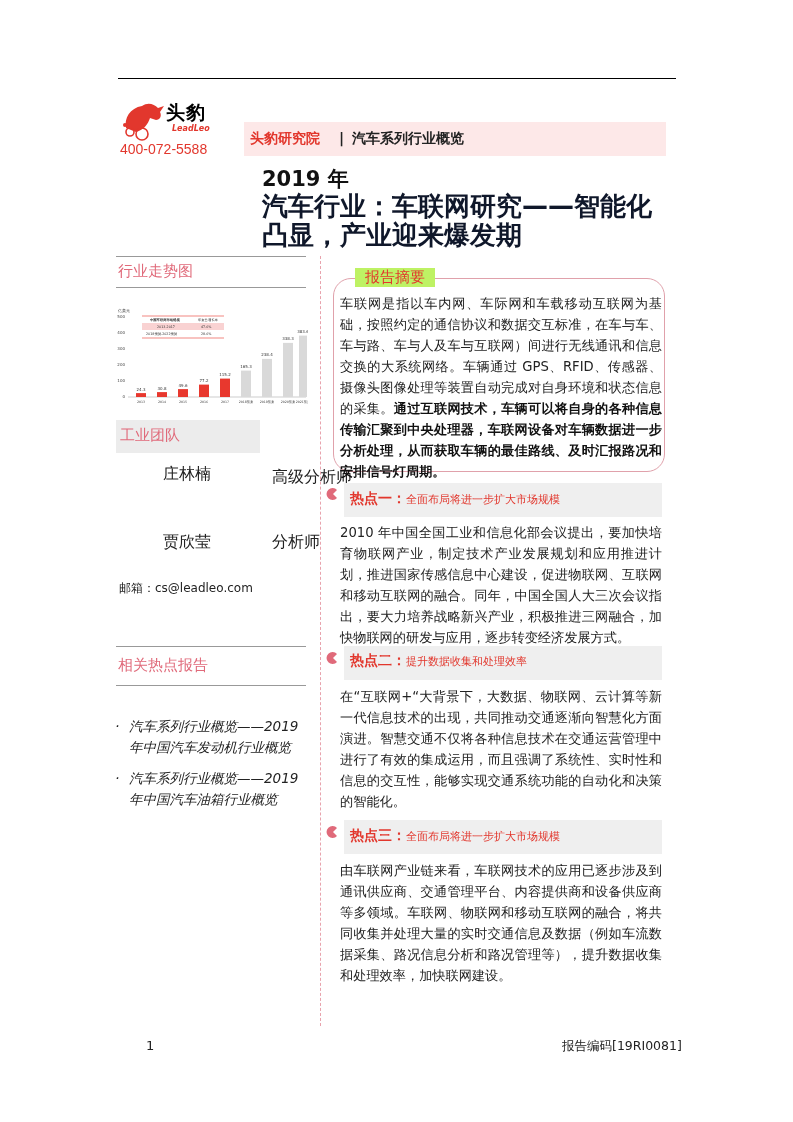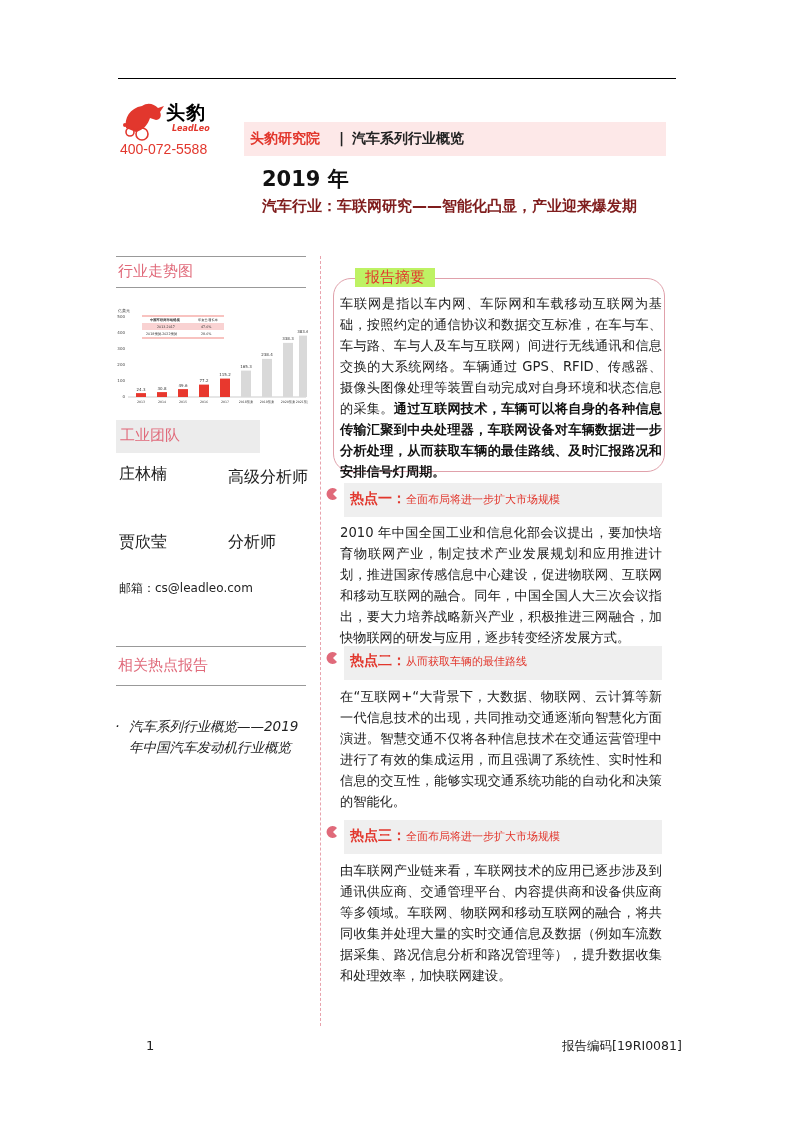--- a/index.html
+++ b/index.html
@@ -13,28 +13,28 @@
   .logo-cn { left:166px; top:100px; font-size:19px; font-weight:bold; color:#000000; letter-spacing:1px; }
   .logo-en { left:172px; top:124px; font-size:8px; font-style:italic; font-weight:bold; color:#e2372d; }
   .phone { left:120px; top:141px; font-size:14px; color:#e2372d; font-family:"Liberation Sans", sans-serif; }
 
   .header-band { left:244px; top:122px; width:422px; height:34px; background:#fde8e8; }
   .hb-brand { left:250px; top:130px; font-size:14px; color:#e2372d; font-weight:bold; }
   .hb-sep { left:339px; top:130px; font-size:14px; color:#222; font-weight:bold; }
   .hb-series { left:352px; top:130px; font-size:14px; color:#222; font-weight:bold; }
 
   .title-year { left:262px; top:165px; font-size:21px; font-weight:bold; color:#111; }
-  .title-main { left:262px; top:192px; width:412px; font-size:15px; font-weight:bold; color:#7f1d1d; line-height:29px; }
+  .title-main { left:262px; top:192px; width:412px; font-size:26px; font-weight:bold; color:#0f172a; line-height:29px; }
 
   
   .lhead-rule { left:116px; width:190px; height:1px; background:#999; }
   .lhead { left:118px; font-size:15px; color:#e06a7a; }
   .team-box { left:116px; top:420px; width:144px; height:33px; background:#ececec; }
   .team-box span { position:absolute; left:4px; top:6px; font-size:15px; color:#e06a7a; }
-  .member { font-size:16px; color:#222; }
+  .member { font-size:16px; color:#222;margin-left:44px; }
   .email { left:119px; top:580px; font-size:12px; color:#222; }
 
   .rel-list { left:114px; top:716px; width:196px; margin:0; padding:0; list-style:none;font-style:italic; }
   .rel-list li { position:relative; padding-left:15px; font-size:13.5px; line-height:21px; color:#222; margin-bottom:10px; }
   .rel-list li::before { content:"·"; position:absolute; left:1px; top:0; font-size:14px; }
 
   
   .chart { left:116px; top:300px; width:192px; height:112px; }
 
   
@@ -147,20 +147,21 @@
 <div class="abs member" style="left:228px;top:467px">高级分析师</div>
 <div class="abs member" style="left:119px;top:532px">贾欣莹</div>
 <div class="abs member" style="left:228px;top:532px">分析师</div>
 <div class="abs email">邮箱：cs@leadleo.com</div>
 
 <div class="abs lhead-rule" style="top:646px"></div>
 <div class="abs lhead" style="top:656px">相关热点报告</div>
 <div class="abs lhead-rule" style="top:685px"></div>
 <ul class="abs rel-list">
   <li>汽车系列行业概览——2019年中国汽车发动机行业概览</li>
+  <li>汽车系列行业概览——2019年中国汽车油箱行业概览</li>
 </ul>
 
 <div class="abs vdash"></div>
 
 <div class="abs summary"></div>
 <div class="abs summary-label">报告摘要</div>
 <div class="abs summary-text"><span>车联网是指以车内网、车际网和车载移动互联网为基础，按照约定的通信协议和数据交互标准，在车与车、车与路、车与人及车与互联网）间进行无线通讯和信息交换的大系统网络。车辆通过 GPS、RFID、传感器、摄像头图像处理等装置自动完成对自身环境和状态信息的采集。</span><b>通过互联网技术，车辆可以将自身的各种信息传输汇聚到中央处理器，车联网设备对车辆数据进一步分析处理，从而获取车辆的最佳路线、及时汇报路况和安排信号灯周期。</b></div>
 
 <div class="abs hp-band" style="top:483px"></div>
 <svg class="abs hp-icon" style="top:487px" viewBox="0 0 14 14">
@@ -169,21 +170,21 @@
 <div class="abs" style="left:350px;top:488px">
   <span class="hp-title">热点一：</span><span class="hp-sub">全面布局将进一步扩大市场规模</span>
 </div>
 <div class="abs hp-text" style="top:522px">2010 年中国全国工业和信息化部会议提出，要加快培育物联网产业，制定技术产业发展规划和应用推进计划，推进国家传感信息中心建设，促进物联网、互联网和移动互联网的融合。同年，中国全国人大三次会议指出，要大力培养战略新兴产业，积极推进三网融合，加快物联网的研发与应用，逐步转变经济发展方式。</div>
 
 <div class="abs hp-band" style="top:646px"></div>
 <svg class="abs hp-icon" style="top:651px" viewBox="0 0 14 14">
     <path d="M11 3 A6 6 0 1 0 11 11 L7 7 Z" fill="#e06a7a"></path>
   </svg>
 <div class="abs" style="left:350px;top:650px">
-  <span class="hp-title">热点二：</span><span class="hp-sub">从而获取车辆的最佳路线</span>
+  <span class="hp-title">热点二：</span><span class="hp-sub">提升数据收集和处理效率</span>
 </div>
 <div class="abs hp-text" style="top:686px">在“互联网+“大背景下，大数据、物联网、云计算等新一代信息技术的出现，共同推动交通逐渐向智慧化方面演进。智慧交通不仅将各种信息技术在交通运营管理中进行了有效的集成运用，而且强调了系统性、实时性和信息的交互性，能够实现交通系统功能的自动化和决策的智能化。</div>
 
 <div class="abs hp-band" style="top:820px"></div>
 <svg class="abs hp-icon" style="top:825px" viewBox="0 0 14 14">
     <path d="M11 3 A6 6 0 1 0 11 11 L7 7 Z" fill="#e06a7a"></path>
   </svg>
 <div class="abs" style="left:350px;top:825px">
   <span class="hp-title">热点三：</span><span class="hp-sub">全面布局将进一步扩大市场规模</span>
 </div>

